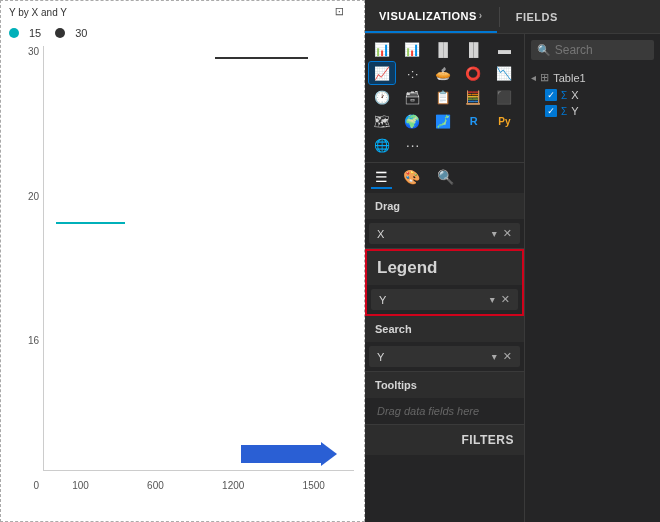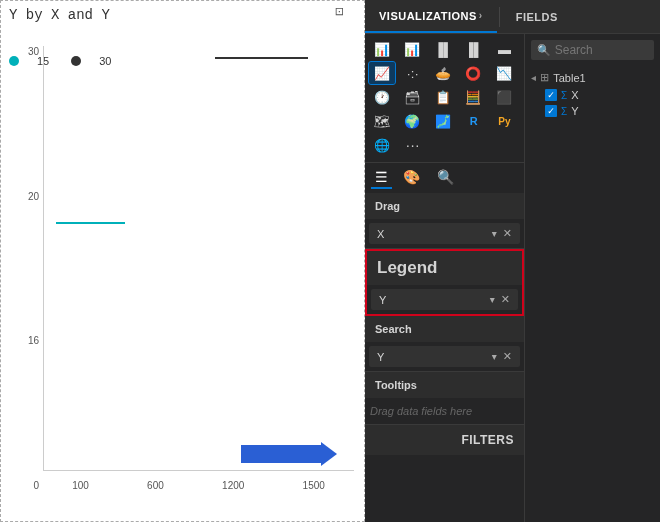--- a/index.html
+++ b/index.html
@@ -19,41 +19,39 @@
       width: 365px;
       height: 522px;
       background: #ffffff;
       position: relative;
       border: 1px dashed #aaa;
     }
     .chart-title {
       position: absolute;
       top: 6px;
       left: 8px;
-      font-size: 14px;
+      font-size: 10px;
       color: #333;
-      font-family: Liberation Mono, monospace;
     }
     .chart-icon {
       position: absolute;
       top: 4px;
       right: 20px;
       font-size: 11px;
       color: #555;
     }
     .chart-legend {
       position: absolute;
       top: 26px;
       left: 8px;
       display: flex;
       align-items: center;
-      gap: 18px;
+      gap: 10px;
       font-size: 11px;
       color: #333;
-      margin-top: 28px;
     }
     .legend-dot {
       width: 10px;
       height: 10px;
       border-radius: 50%;
       display: inline-block;
     }
     .chart-canvas {
       position: absolute;
       top: 45px;
@@ -269,21 +267,21 @@
     }
     .legend-section-header-highlight {
       padding: 7px 10px;
       font-size: 17px;
       color: #d4d4d4;
       font-weight: 600;
       background: #2d2d2d;
     }
 
     .format-placeholder {
-      padding: 7px 5px;
+      padding: 7px 12px;
       font-size: 11px;
       color: #666;
       font-style: italic;
     }
 
     
     .filters-header {
       padding: 8px 10px;
       font-size: 12px;
       font-weight: 700;

